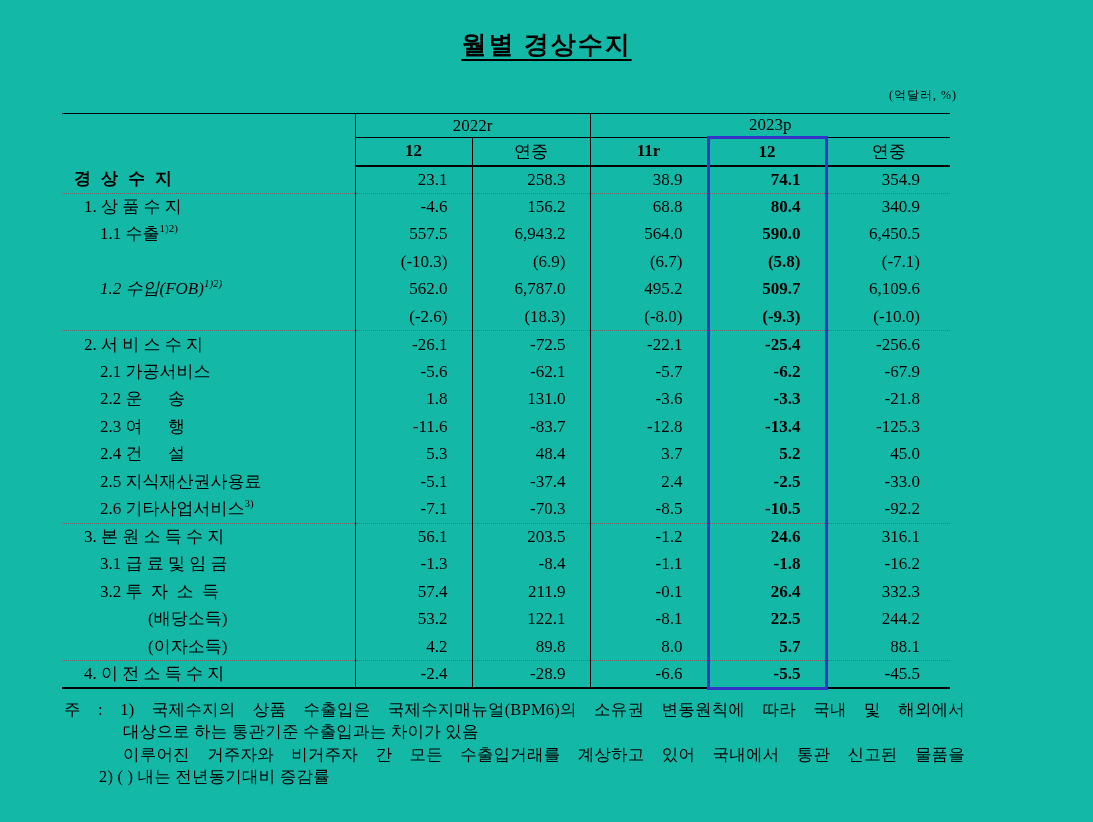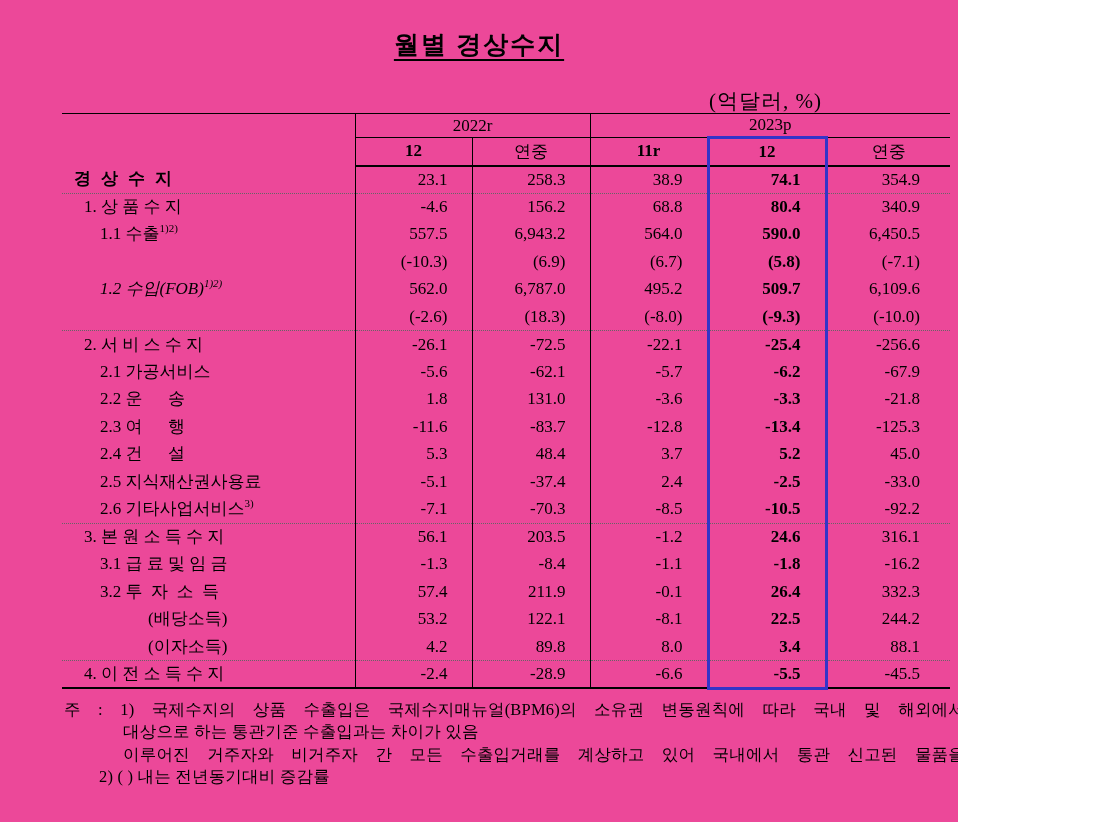--- a/index.html
+++ b/index.html
@@ -2,32 +2,32 @@
 <html><head>
 <meta charset="utf-8">
 <style>
   :root { --blue: #3434c8; --ink: #000; }
   * { box-sizing: border-box; }
   html, body { margin: 0; padding: 0; }
   body {
     width: 1093px; height: 822px; background: #fff; color: var(--ink);
     font-family: "Liberation Serif", "DejaVu Serif", serif;
   }
-  .page { position: relative; width: 958px; height: 822px; overflow: hidden; background: #ec4899; }
+  .page { position: relative; width: 1093px; height: 822px; overflow: hidden; background: #14b8a6; }
 
   
   .doc-title {
     position: absolute; top: 28px; left: 0; width: 100%;
     text-align: center; font-size: 25px; font-weight: bold; letter-spacing: 2px;
   }
   .doc-title .u { text-decoration: underline; text-underline-offset: 6px; text-decoration-thickness: 1.5px; }
 
   
   .unit-note {
-    position: absolute; top: 87px; right: 136px; font-size: 21px; letter-spacing: 1px;
+    position: absolute; top: 87px; right: 136px; font-size: 12px; letter-spacing: 1px;
   }
 
   
   table.bop {
     position: absolute; left: 62px; top: 113px; width: 888px;
     border-collapse: collapse; table-layout: fixed; font-size: 17px;
   }
   th, td { padding: 0; font-weight: normal; }
   thead tr.yr th { height: 24px; border-top: 1.5px solid var(--ink); text-align: center; }
   th.lbl-h { border-right: 1px solid var(--ink); }
@@ -232,21 +232,21 @@
           <td class="num c2">122.1</td>
           <td class="num c3">-8.1</td>
           <td class="num c4">22.5</td>
           <td class="num c5">244.2</td>
         </tr>
         <tr>
           <td class="lbl" style="padding-left: 86px;">(이자소득)</td>
           <td class="num c1">4.2</td>
           <td class="num c2">89.8</td>
           <td class="num c3">8.0</td>
-          <td class="num c4">3.4</td>
+          <td class="num c4">5.7</td>
           <td class="num c5">88.1</td>
         </tr>
         <tr class="sep">
           <td class="lbl" style="padding-left: 22px;">4. 이 전 소 득 수 지</td>
           <td class="num c1">-2.4</td>
           <td class="num c2">-28.9</td>
           <td class="num c3">-6.6</td>
           <td class="num c4">-5.5</td>
           <td class="num c5">-45.5</td>
         </tr>

